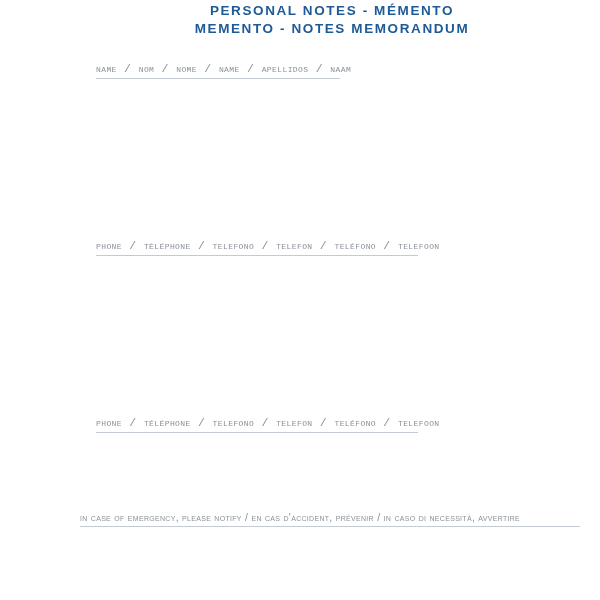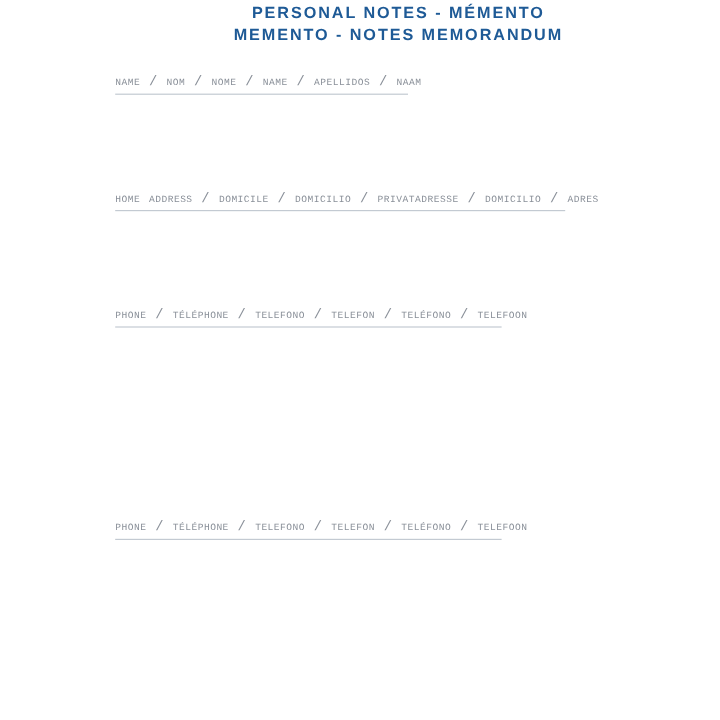--- a/index.html
+++ b/index.html
@@ -90,24 +90,20 @@
 
   <div class="fields">
 
     <div class="field">
       <div class="field-label">Name / Nom / Nome / Name / Apellidos / Naam</div>
       <div class="field-rule" style="width:244px"></div>
     </div>
 
     <div class="spacer-lg"></div>
 
-    <div class="field">
-      <div class="field-label">Home Address / Domicile / Domicilio / Privatadresse / Domicilio / Adres</div>
-      <div class="field-rule" style="width:375px"></div>
-    </div>
 
     <div class="spacer-lg"></div>
 
     <div class="field">
       <div class="field-label">Phone / Téléphone / Telefono / Telefon / Teléfono / Telefoon</div>
       <div class="field-rule" style="width:322px"></div>
     </div>
 
     <div class="spacer-lg"></div>
 
@@ -120,19 +116,23 @@
     </div>
 
   </div>
 
   <div class="gap-28"></div>
   <div class="gap-28"></div>
   <div class="gap-22"></div>
 
   <div class="emergency">
 
+    <div class="emg-row">
+      <div class="emg-label">In case of emergency, please notify / En cas d'accident, prévenir / In caso di necessità, avvertire</div>
+      <div class="emg-rule" style="width:500px"></div>
+    </div>
 
     <div class="gap-22"></div>
 
 
   </div>
 
 </div>
 
 </body></html>

